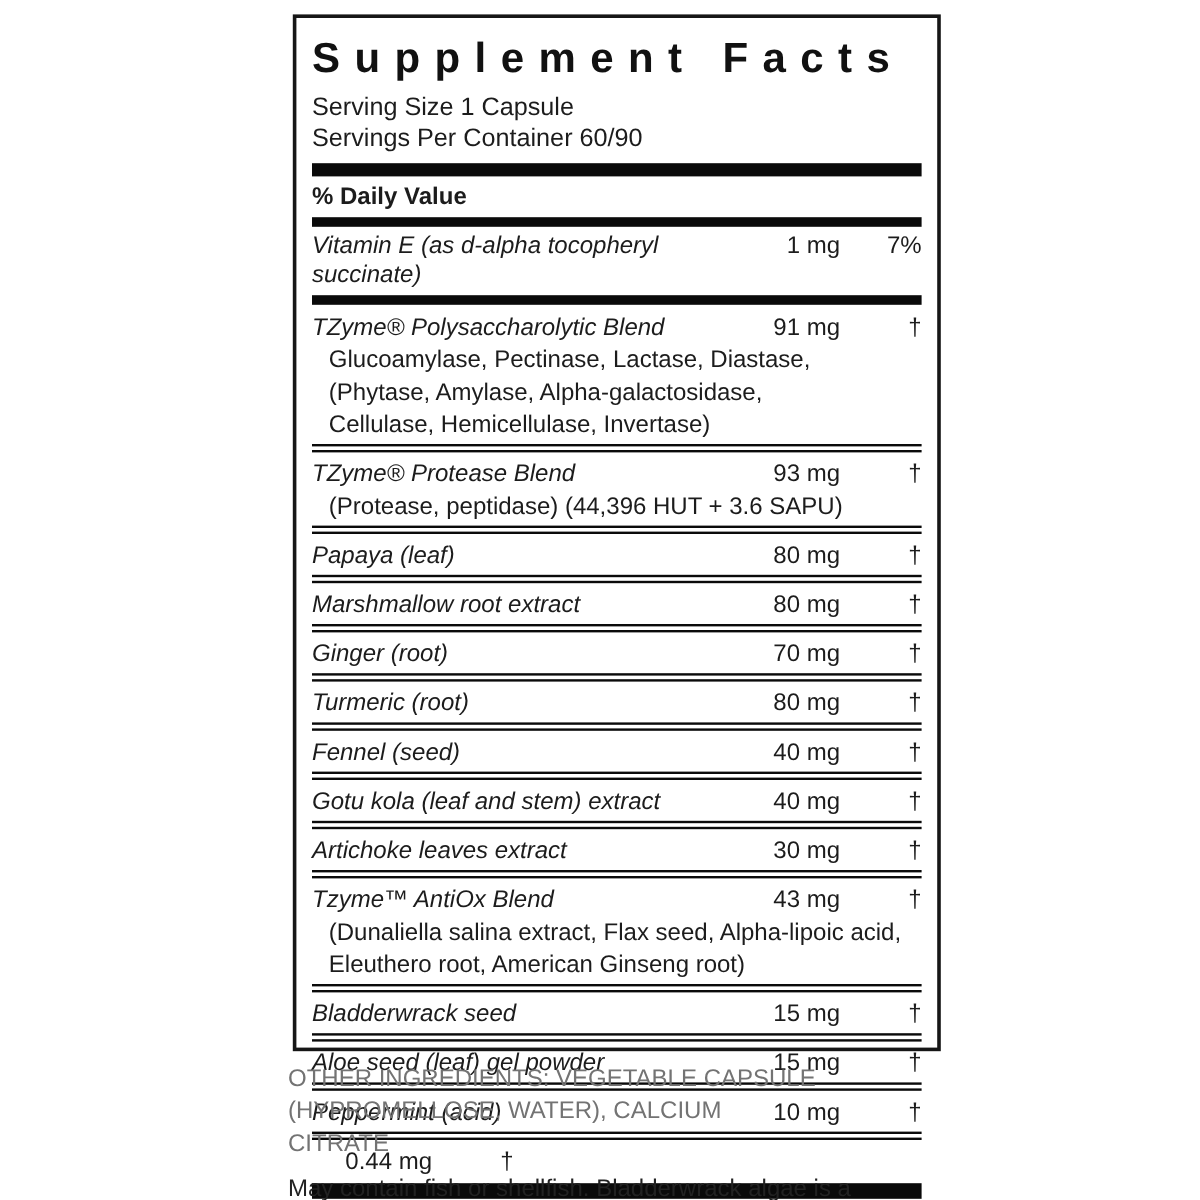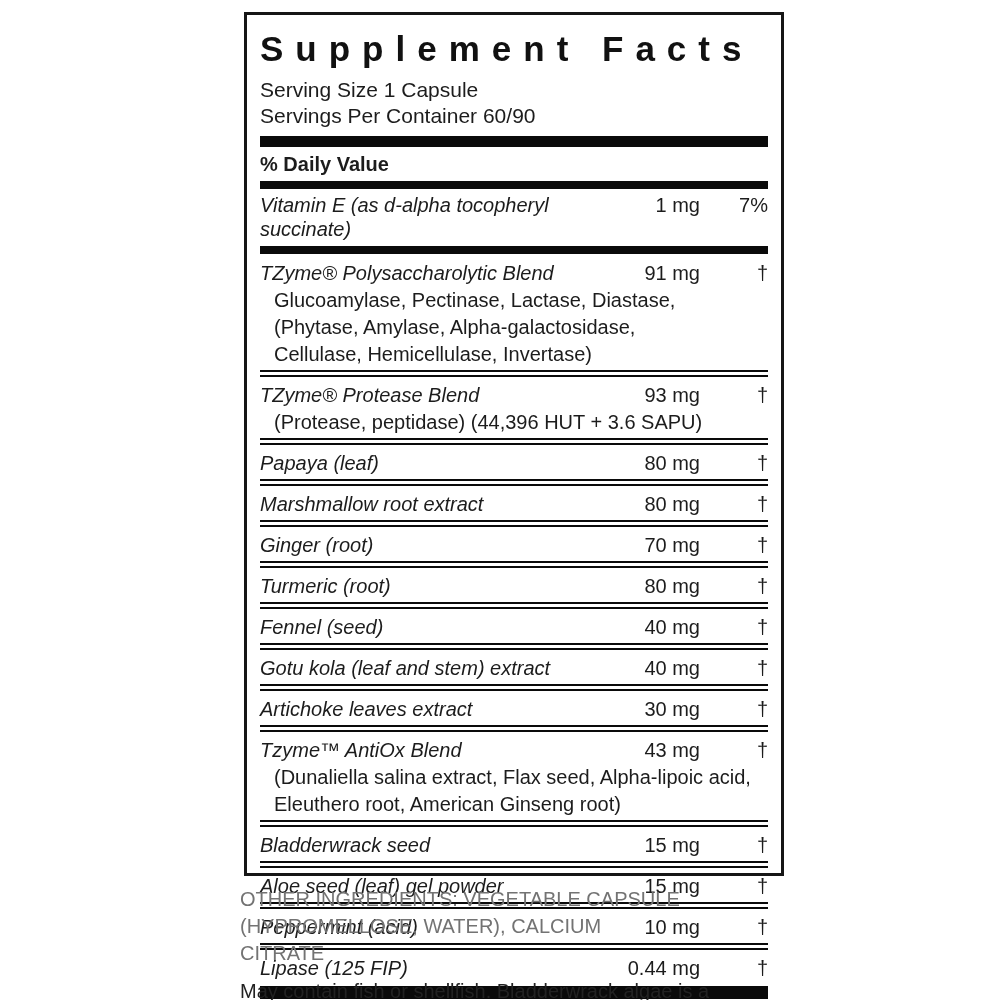--- a/index.html
+++ b/index.html
@@ -205,21 +205,20 @@
           <span class="dv">†</span>
         </div>
         <div class="sep-double"></div>
         <div class="row">
           <span class="name">Peppermint (acid)</span>
           <span class="amount">10 mg</span>
           <span class="dv">†</span>
         </div>
         <div class="sep-double"></div>
         <div class="row">
-          <span class="name">Lipase (125 FIP)</span>
           <span class="amount">0.44 mg</span>
           <span class="dv">†</span>
         </div>
         <div class="bar bar-end"></div>
       </div>
 
     <div class="footnote">† Daily Value not established</div>
   </div>
 
   <div class="below-box">

